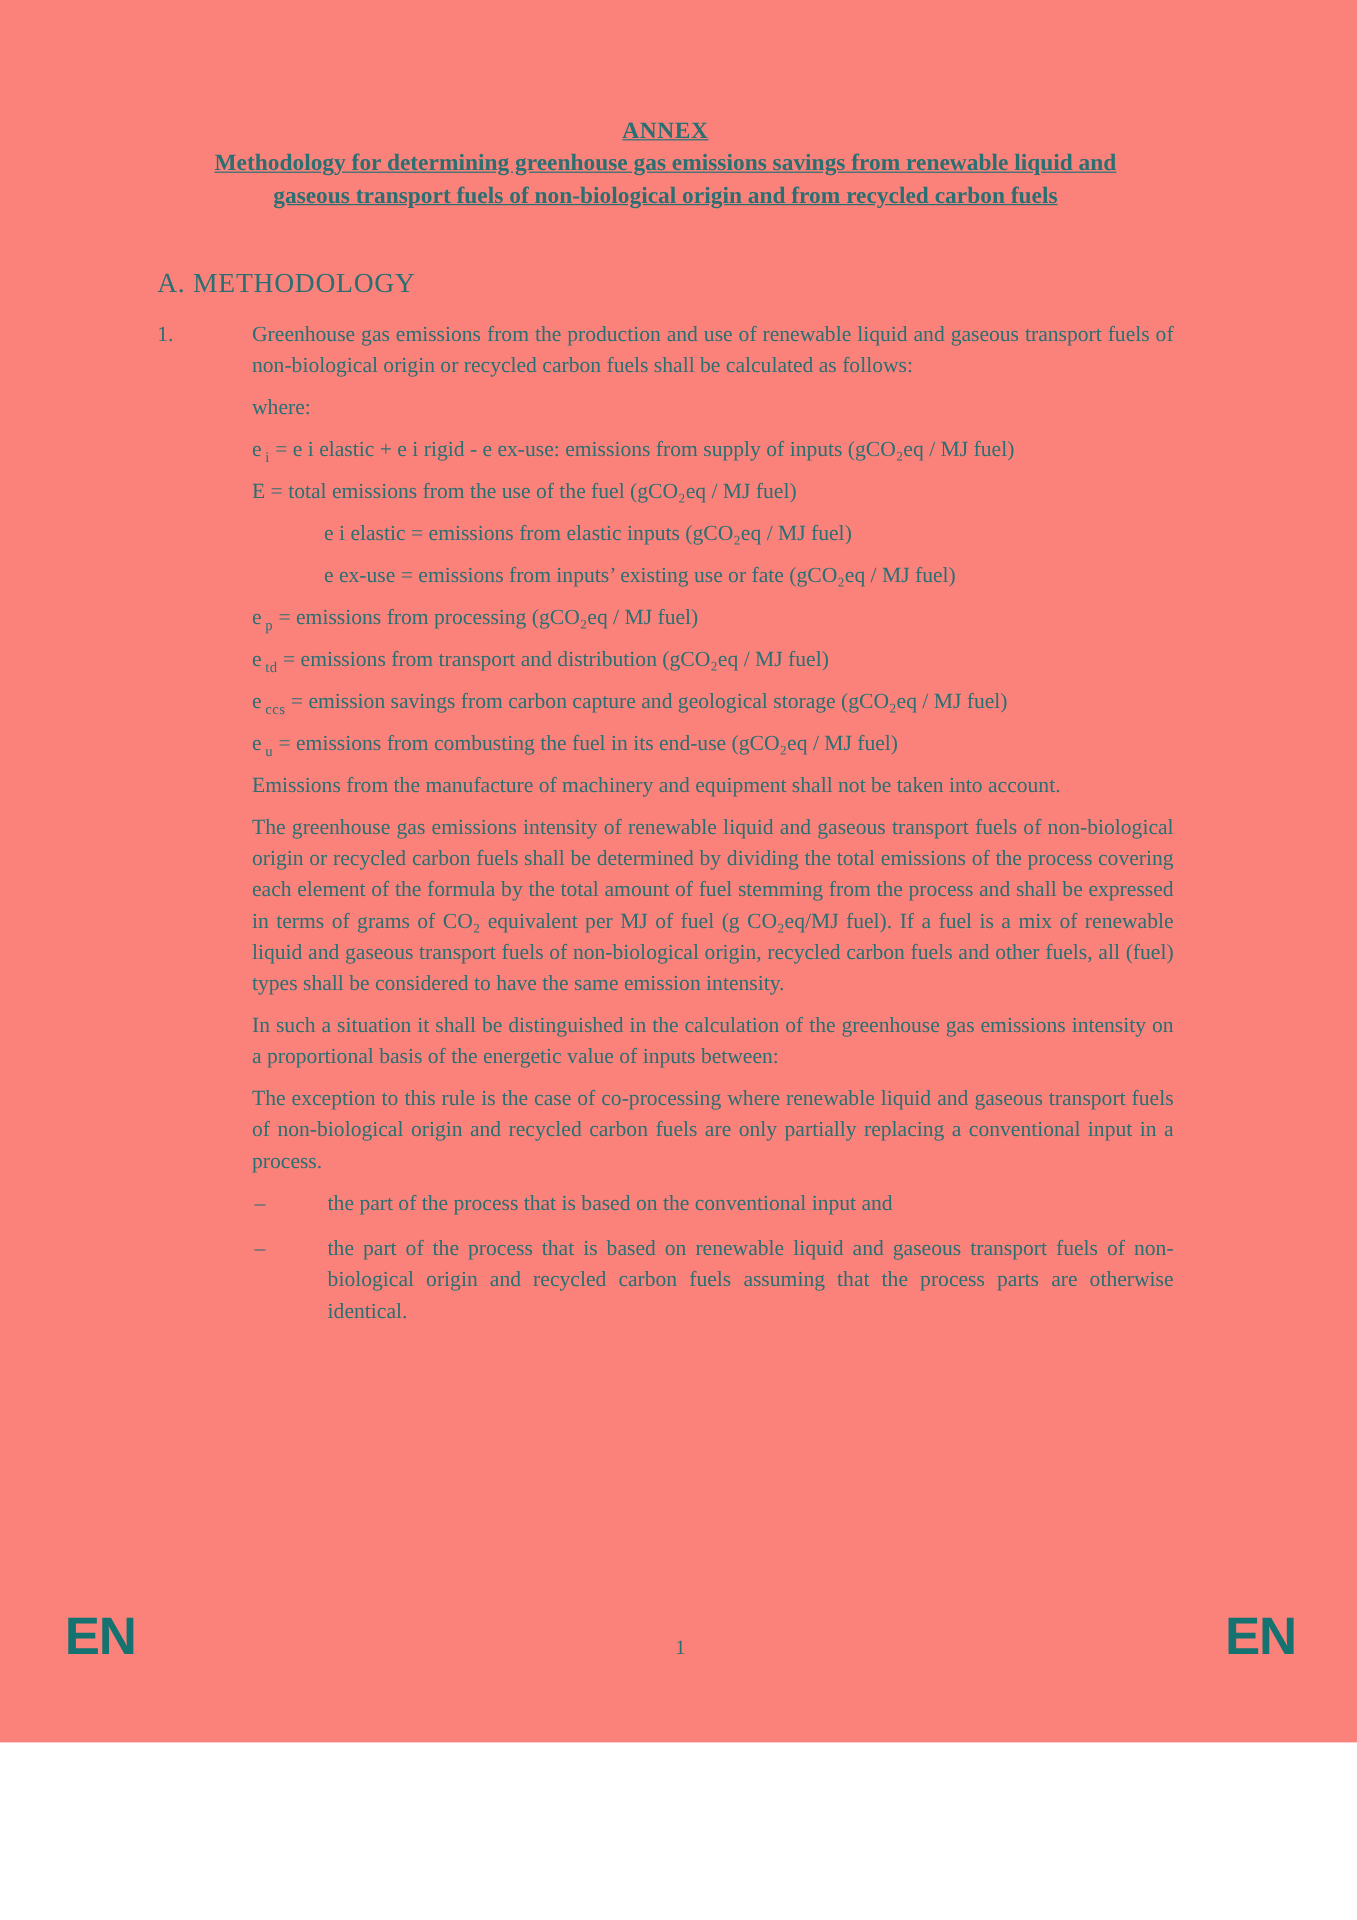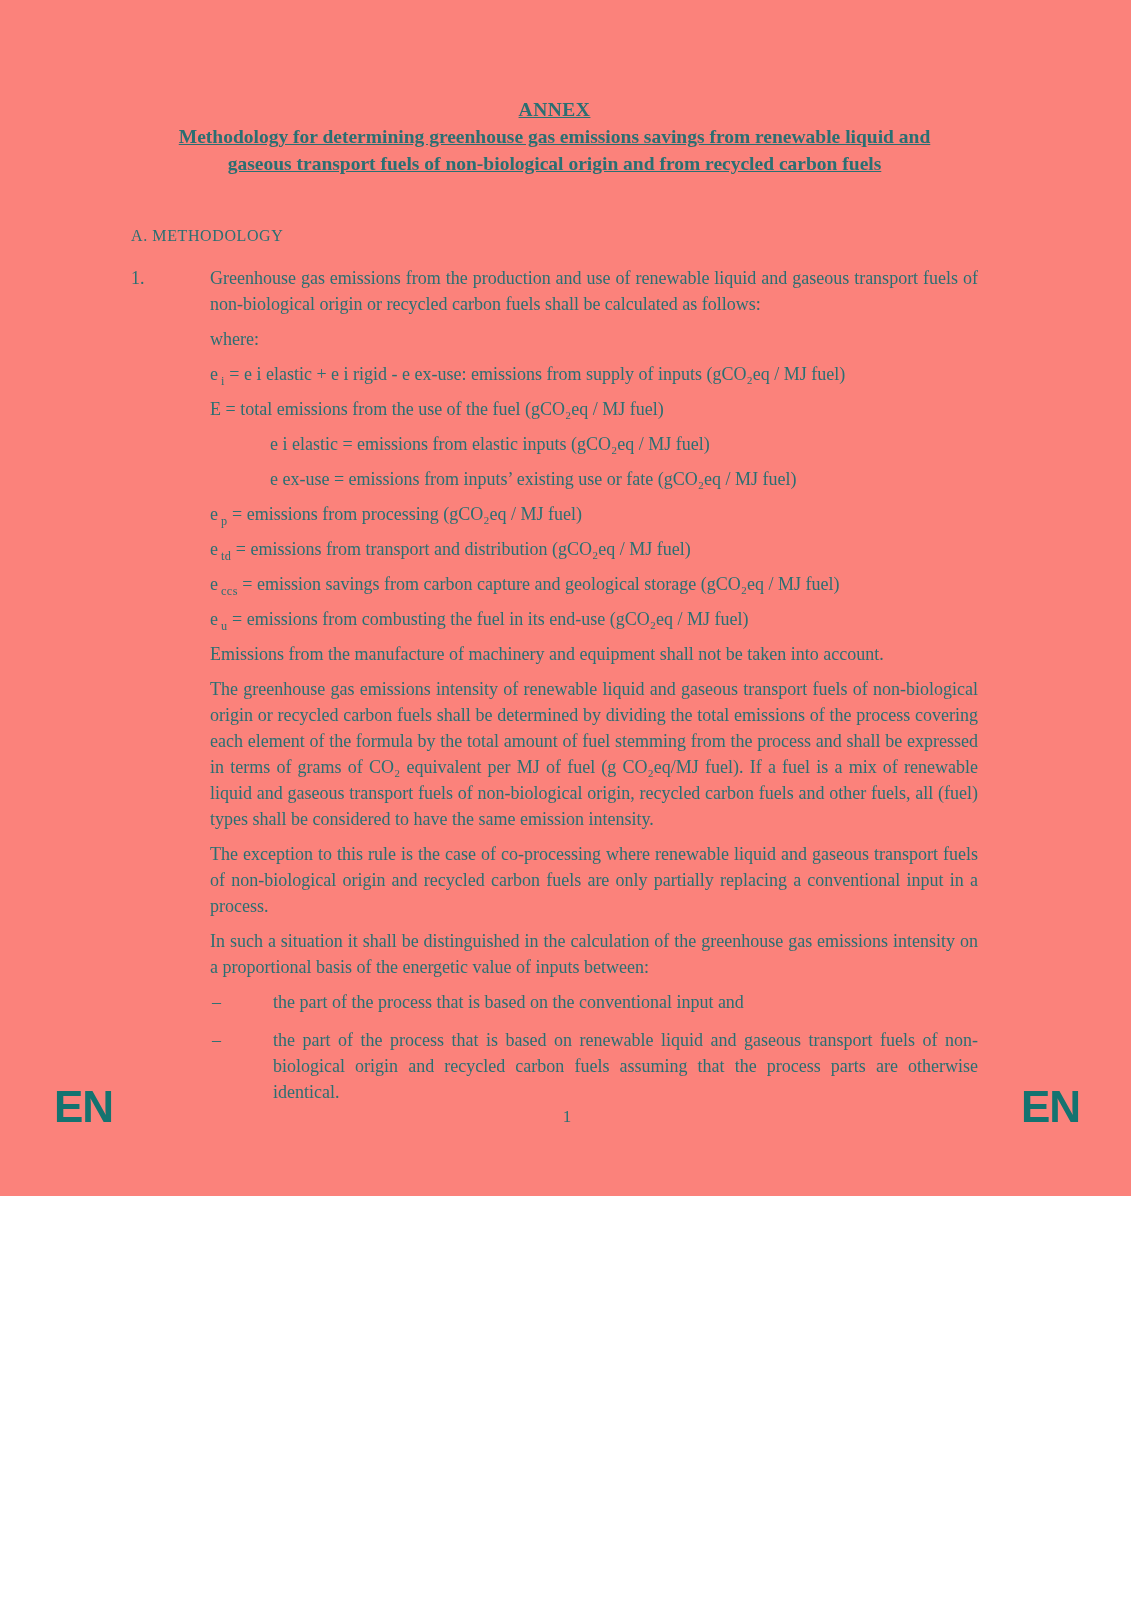--- a/index.html
+++ b/index.html
@@ -1,19 +1,19 @@
 <!DOCTYPE html>
 <html><head>
 <meta charset="utf-8">
 <style>
   html, body { margin: 0; padding: 0; }
   .page {
     position: relative;
     width: 1131px;
-    height: 1196px;
+    height: 1452px;
     overflow: hidden;
     font-family: "Liberation Serif", serif;
     font-size: 18px;
     line-height: 26px;
     box-sizing: border-box;
   }
   .content {
     position: absolute;
     left: 131px;
     top: 96px;
@@ -28,21 +28,21 @@
   .doc-title {
     text-decoration: underline;
     letter-spacing: 0.5px;
   }
   .doc-subtitle {
     text-decoration: underline;
     max-width: 810px;
     margin: 0 auto;
   }
   .section-heading {
-    font-size: 16px;
+    font-size: 23px;
     font-weight: normal;
     letter-spacing: 0.6px;
     margin: 45px 0 15px 0;
     line-height: 28px;
   }
   .numbered-item {
     position: relative;
     padding-left: 79px;
   }
   .item-number {
@@ -127,22 +127,22 @@
           <p class="def indent"><span>e ex-use = emissions from inputs’ existing use or fate (gCO₂eq / MJ fuel)</span></p>
           <p class="def"><span>e</span><sub>p</sub><span> = emissions from processing (gCO₂eq / MJ fuel)</span></p>
           <p class="def"><span>e</span><sub>td</sub><span> = emissions from transport and distribution (gCO₂eq / MJ fuel)</span></p>
           <p class="def"><span>e</span><sub>ccs</sub><span> = emission savings from carbon capture and geological storage (gCO₂eq / MJ fuel)</span></p>
           <p class="def"><span>e</span><sub>u</sub><span> = emissions from combusting the fuel in its end-use (gCO₂eq / MJ fuel)</span></p>
         </div>
 
       <div id="paragraphs">
           <p class="body-paragraph">Emissions from the manufacture of machinery and equipment shall not be taken into account.</p>
           <p class="body-paragraph">The greenhouse gas emissions intensity of renewable liquid and gaseous transport fuels of non-biological origin or recycled carbon fuels shall be determined by dividing the total emissions of the process covering each element of the formula by the total amount of fuel stemming from the process and shall be expressed in terms of grams of CO₂ equivalent per MJ of fuel (g CO₂eq/MJ fuel). If a fuel is a mix of renewable liquid and gaseous transport fuels of non-biological origin, recycled carbon fuels and other fuels, all (fuel) types shall be considered to have the same emission intensity.</p>
+          <p class="body-paragraph">In such a situation it shall be distinguished in the calculation of the greenhouse gas emissions intensity on a proportional basis of the energetic value of inputs between:</p>
           <p class="body-paragraph">The exception to this rule is the case of co-processing where renewable liquid and gaseous transport fuels of non-biological origin and recycled carbon fuels are only partially replacing a conventional input in a process.</p>
-          <p class="body-paragraph">In such a situation it shall be distinguished in the calculation of the greenhouse gas emissions intensity on a proportional basis of the energetic value of inputs between:</p>
         </div>
 
       <div id="bullets">
           <div class="dash-item"><span class="dash-marker">–</span><span>the part of the process that is based on the conventional input and</span></div>
           <div class="dash-item"><span class="dash-marker">–</span><span>the part of the process that is based on renewable liquid and gaseous transport fuels of non-biological origin and recycled carbon fuels assuming that the process parts are otherwise identical.</span></div>
         </div>
     </div>
 
   </div>
 

